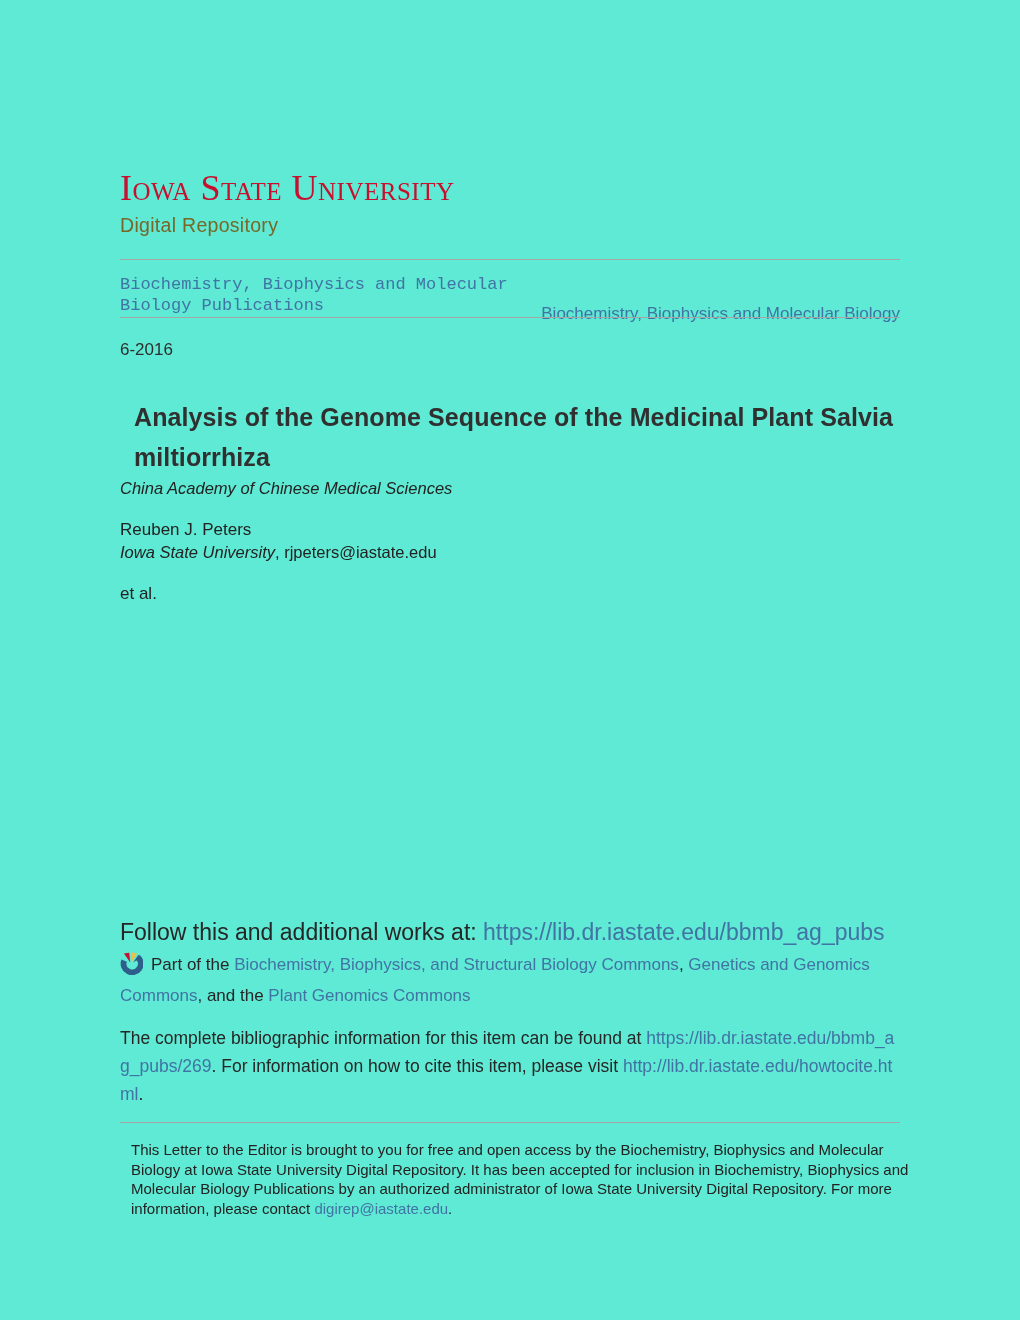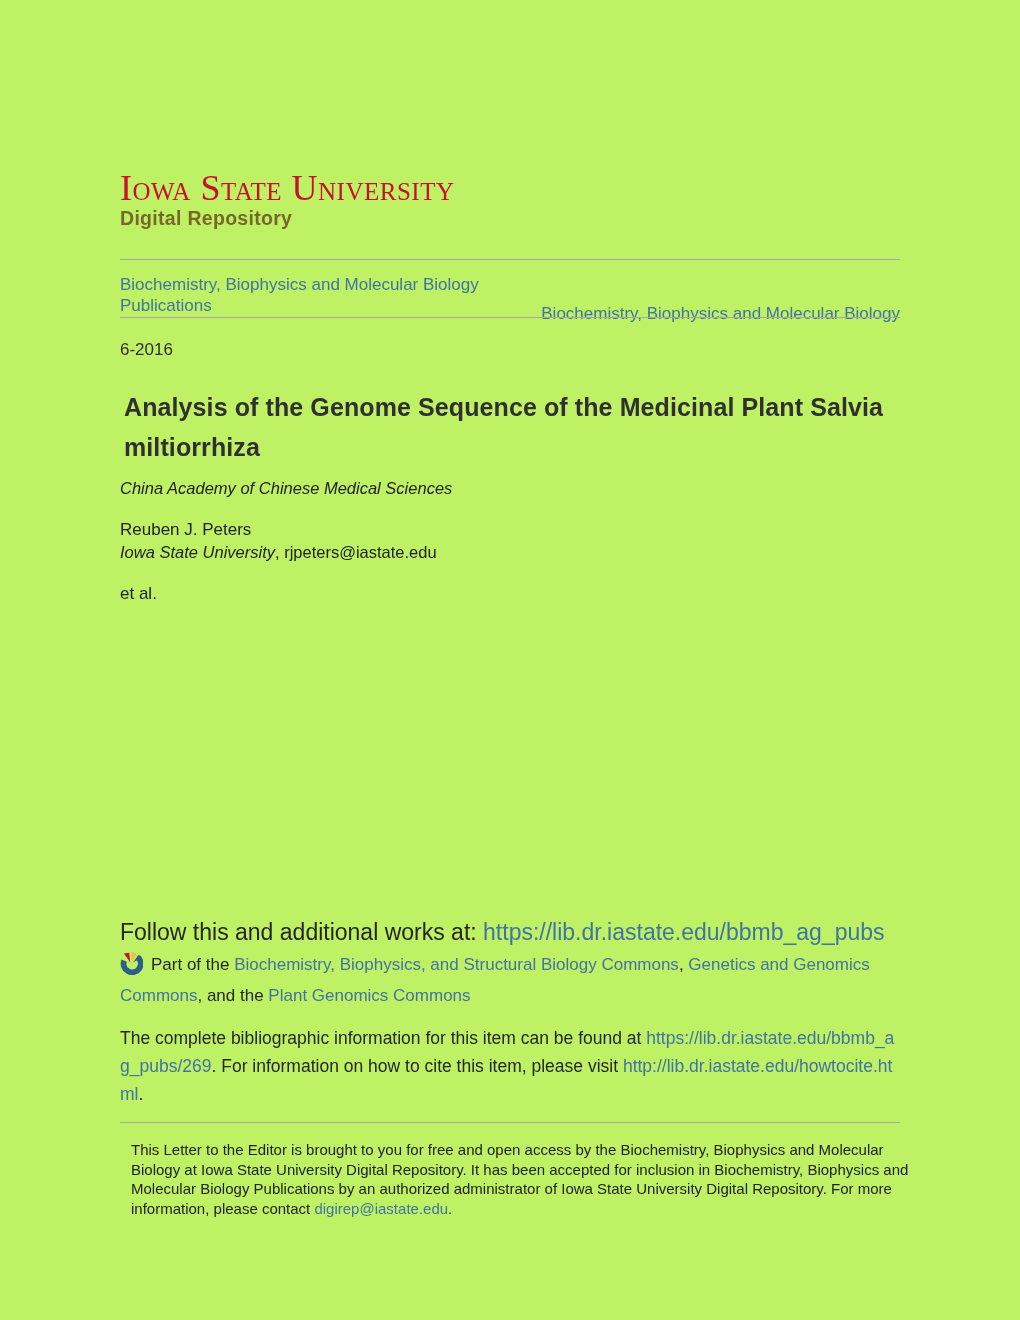--- a/index.html
+++ b/index.html
@@ -7,68 +7,68 @@
     --gold:#77682A;
     --link:#4173A4;
     --rule:#A6A6A6;
     --text:#262626;
   }
   html,body{margin:0;padding:0;background:#ffffff;}
   .page{
     position:relative;
     width:1020px;
     height:1320px;
-    background:#bef264;
+    background:#5eead4;
     margin:0 auto;
     overflow:hidden;
     font-family:"Liberation Sans", sans-serif;
     color:var(--text);
   }
   
   .logo{position:absolute;left:120px;top:170px;}
   .logo-title{
     font-family:"Liberation Serif", serif;
     font-variant:small-caps;
     font-size:36px;
     line-height:36px;
     font-weight:500;
     letter-spacing:0.5px;
     color:var(--cardinal);
   }
   .logo-sub{
     font-size:19.5px;
     line-height:22px;
-    font-weight:bold;
+    font-weight:normal;
     letter-spacing:0.3px;
     color:var(--gold);
-    margin-top:1px;
+    margin-top:8px;
   }
   
   .rule{
     position:absolute;left:120px;width:780px;
     border:none;border-top:1px solid var(--rule);margin:0;
   }
   .rule-1{top:259px;}
   .rule-2{top:317px;}
   .rule-3{top:1122px;}
   
   .header-row{
     position:absolute;left:120px;top:266px;width:780px;
     display:flex;justify-content:space-between;align-items:center;
     font-size:17px;line-height:21px;
   }
   .link{color:var(--link);text-decoration:none;cursor:pointer;}
-  .header-left{max-width:420px;}
+  .header-left{max-width:420px;font-family:Liberation Mono, monospace;}
   .header-right{text-align:right;white-space:nowrap;margin-top:37px;}
   
   .date{position:absolute;left:120px;top:340px;font-size:17px;color:#2e2e2e;}
   .title{
     position:absolute;left:120px;top:383px;width:870px;
     font-size:25px;line-height:40px;font-weight:bold;
-    letter-spacing:0.1px;color:#303030;margin:4px;
+    letter-spacing:0.1px;color:#303030;margin:14px;
   }
   .authors{position:absolute;left:120px;top:477px;width:780px;}
   .author{margin-bottom:18px;}
   .author-name{font-size:17px;line-height:23px;color:#222;}
   .author-line{font-size:16.5px;line-height:23px;color:#222;}
   .italic{font-style:italic;}
   
   .follow{position:absolute;left:120px;top:920px;width:780px;font-size:23px;line-height:24px;margin:0;}
   .commons{position:absolute;left:120px;top:949px;width:800px;font-size:17px;line-height:31px;margin:0;}
   .dc-icon{display:inline-block;width:23px;height:23px;vertical-align:-5px;margin-right:8px;}

